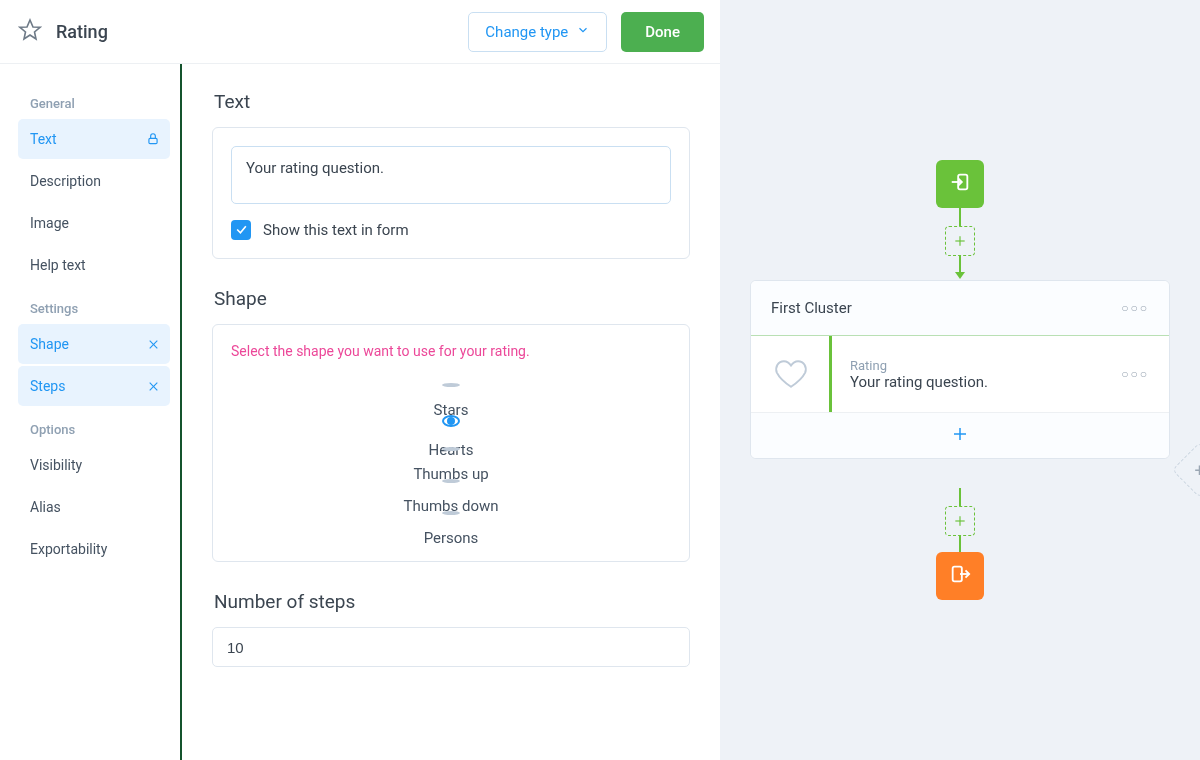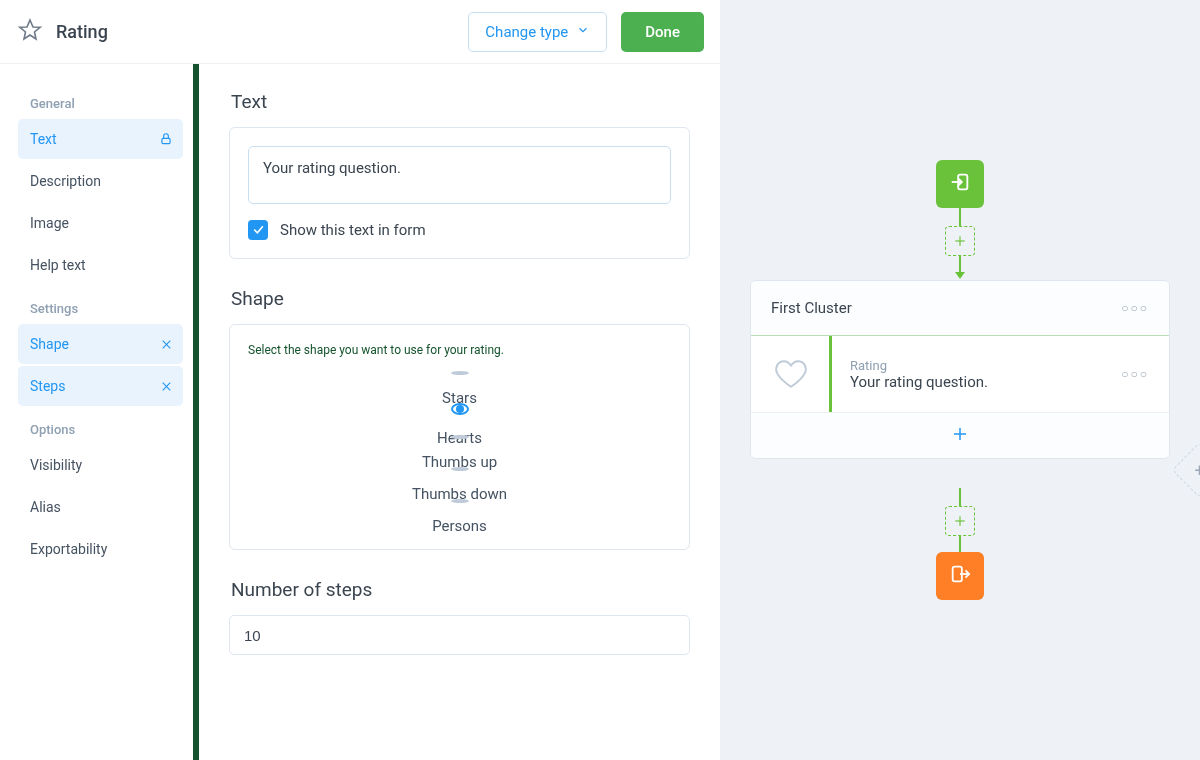--- a/index.html
+++ b/index.html
@@ -12,37 +12,37 @@
   .topbar { height:64px; display:flex; align-items:center; padding:0 16px 0 18px; border-bottom:1px solid #edf0f3; gap:14px; }
   .topbar .title { font-size:18px; color:#3b4550; font-weight:500; }
   .topbar .spacer { flex:1; }
   .btn { display:inline-flex; align-items:center; justify-content:center; border-radius:5px; font-size:15px; cursor:pointer; user-select:none; }
   .btn-outline { border:1px solid #c9dff2; color:#2196f3; background:#fff; height:40px; padding:0 16px; gap:8px; }
   .btn-outline svg { stroke:#2196f3; }
   .btn-primary { background:#4caf50; color:#fff; height:40px; padding:0 24px; border:none; font-weight:500; }
 
   
   .body { flex:1; display:flex; overflow:hidden; }
-  .sidebar { width:199px; border-right:6px solid #14532d; padding:24px 10px 0 18px; }
+  .sidebar { width:182px; border-right:2px solid #14532d; padding:24px 10px 0 18px; }
   .side-header { font-size:13px; color:#8fa0b2; font-weight:500; margin:8px 0 8px 12px; }
   .side-item { display:flex; align-items:center; height:40px; border-radius:5px; padding:0 10px 0 12px; font-size:14px; color:#455261; cursor:pointer; margin:2px 0; }
   .side-item.active { background:#e8f3fe; color:#2196f3; }
   .side-item .right-icon { margin-left:auto; display:flex; align-items:center; }
   .side-block { margin-bottom:16px; }
 
   .content { flex:1; overflow:auto; padding:26px 30px 30px 30px; }
   .section-title { font-size:19px; color:#3b4550; font-weight:400; margin:0 0 14px 2px; }
   .card { border:1px solid #dfe6ee; border-radius:6px; padding:18px; }
 
   .qtext { border:1px solid #c9dff2; border-radius:5px; min-height:58px; padding:12px 14px; font-size:15px; color:#3b4550; background:#fff; }
   .check-row { display:flex; align-items:center; gap:12px; margin-top:16px; }
   .checkbox { width:20px; height:20px; border-radius:4px; background:#2196f3; display:flex; align-items:center; justify-content:center; }
   .check-label { font-size:15px; color:#3b4550;text-align:center; }
 
-  .hint { font-size:12px; color:#14532d; margin-bottom:14px; }
+  .hint { font-size:14px; color:#ec4899; margin-bottom:24px; }
 
   .radio-row { display:flex; align-items:center; gap:14px; height:32px; cursor:pointer;flex-direction:column; }
   .radio { width:18px; height:18px; border-radius:50%; border:2px solid #bfcbd8; display:flex; align-items:center; justify-content:center; }
   .radio.selected { border-color:#2196f3; }
   .radio.selected::after { content:''; width:8px; height:8px; border-radius:50%; background:#2196f3; }
   .radio-label { font-size:15px; color:#455261; }
 
   .numinput { border:1px solid #dfe6ee; border-radius:5px; height:40px; padding:0 14px; font-size:15px; color:#3b4550; background:#fff; width:100%; }
 
   

